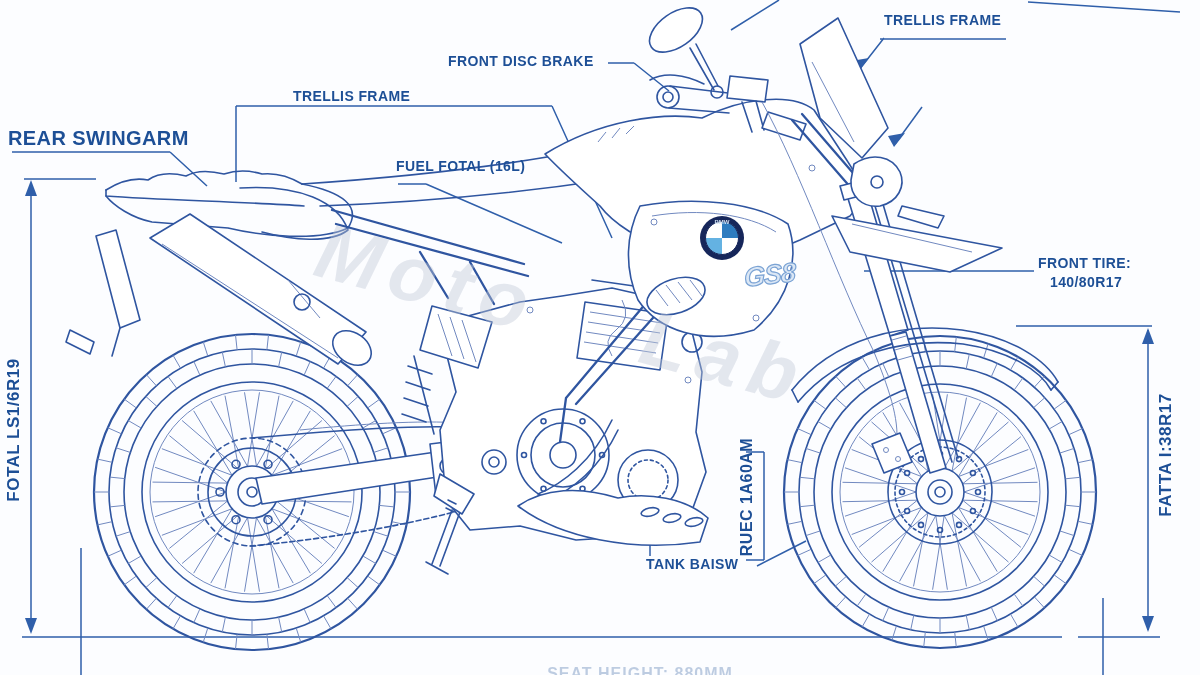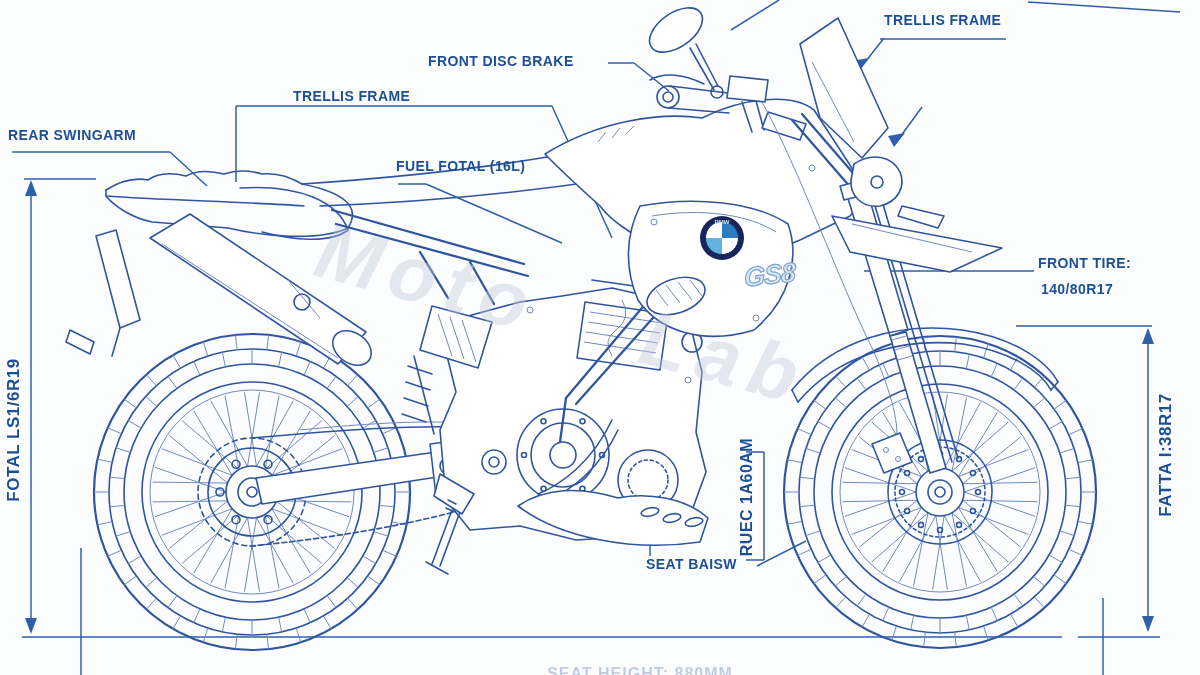--- a/index.html
+++ b/index.html
@@ -13,28 +13,28 @@
   .f{fill:none;stroke:var(--line);stroke-width:2.3;stroke-linecap:round;}
   .thin{fill:none;stroke:var(--line_light);stroke-width:1;}
   .tire{fill:none;stroke:var(--line);stroke-width:2.2;}
   .dim{fill:none;stroke:var(--dim);stroke-width:1.5;}
   .dimf{fill:var(--dim);stroke:none;}
   
   .lbl{position:absolute;font-weight:700;font-size:14px;line-height:1.15;
        color:var(--label);letter-spacing:.4px;white-space:nowrap;}
   .vlbl{position:absolute;font-weight:700;font-size:17px;color:var(--label);
         letter-spacing:.5px;text-align:center;transform:rotate(-90deg);white-space:nowrap;}
-  #lb-rear-swingarm{left:8px;top:127px;font-size:14px;}
+  #lb-rear-swingarm{left:8px;top:127px;font-size:20px;}
   #lb-trellis-left{left:293px;top:88px;}
-  #lb-front-disc{left:428px;top:53px;}
+  #lb-front-disc{left:448px;top:53px;}
   #lb-fuel-tank{left:396px;top:158px;}
   #lb-trellis-right{left:884px;top:12px;}
   #lb-rear-shock{left:925px;top:88px;}
-  #lb-front-tire{left:1038px;top:255px;}
-  #lb-front-tire .l2{margin-top:10px;margin-left:3px;}
+  #lb-front-tire{left:1038px;top:255px;text-align:center;}
+  #lb-front-tire .l2{margin-top:3px;margin-left:3px;}
   #lb-seat{left:646px;top:556px;}
   #lb-dim-left{left:-66px;top:420px;width:160px;}
   #lb-dim-right{left:1086px;top:445px;width:160px;}
   #lb-dim-center{left:682px;top:488px;width:130px;font-size:16px;}
   #lb-bottom{position:absolute;left:500px;top:665px;width:280px;text-align:center;
              font-weight:700;font-size:16px;color:var(--label);opacity:.28;letter-spacing:1px;}
   #watermark{position:absolute;left:330px;top:205px;width:600px;
              transform:rotate(15deg);transform-origin:0 0;pointer-events:none;
              font-style:italic;font-weight:800;font-size:78px;letter-spacing:10px;
              color:rgba(193,201,214,0.42);white-space:nowrap;}
@@ -256,21 +256,21 @@
 
 <div class="lbl" id="lb-rear-swingarm">REAR SWINGARM</div>
 <div class="lbl" id="lb-trellis-left">TRELLIS FRAME</div>
 <div class="lbl" id="lb-front-disc">FRONT DISC BRAKE</div>
 <div class="lbl" id="lb-fuel-tank">FUEL FOTAL (16L)</div>
 <div class="lbl" id="lb-trellis-right">TRELLIS FRAME</div>
 <div class="lbl" id="lb-front-tire">
   <div class="l1">FRONT TIRE:</div>
   <div class="l2">140/80R17</div>
 </div>
-<div class="lbl" id="lb-seat">SEAT BAISW</div>
+<div class="lbl" id="lb-seat">TANK BAISW</div>
 
 <div class="vlbl" id="lb-dim-left">FOTAL LS1/6R19</div>
 <div class="vlbl" id="lb-dim-right">FATTA I:38R17</div>
 <div class="vlbl" id="lb-dim-center">RUEC 1A60AM</div>
 
 <div id="lb-bottom">SEAT HEIGHT: 880MM</div>
 
 </div>
 
 </body></html>

